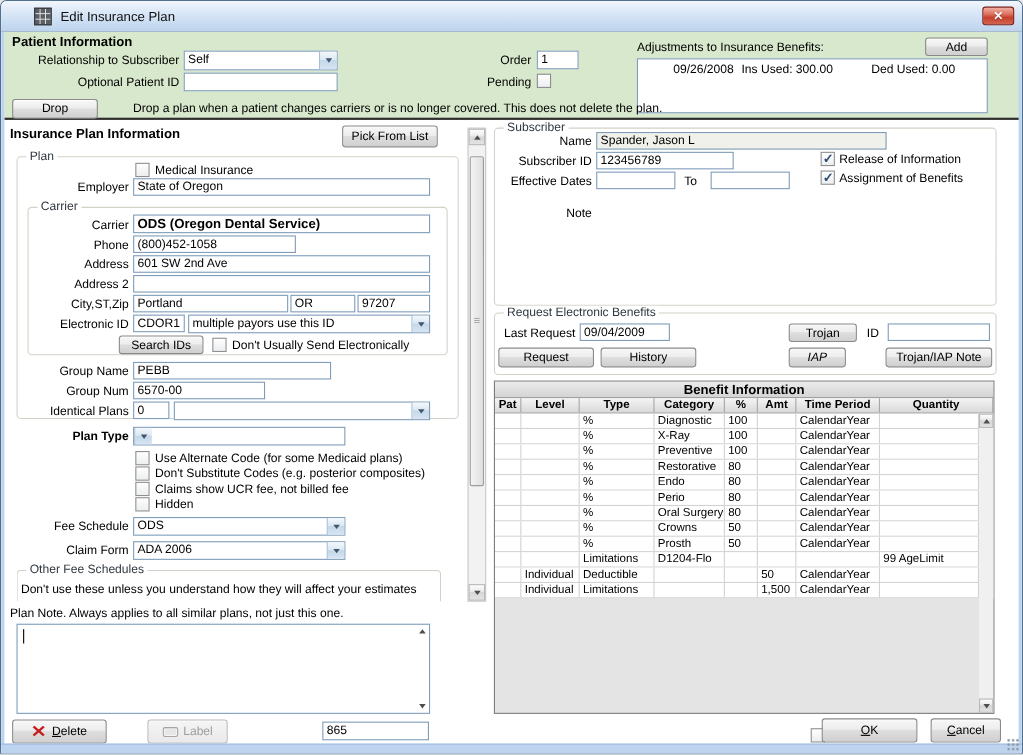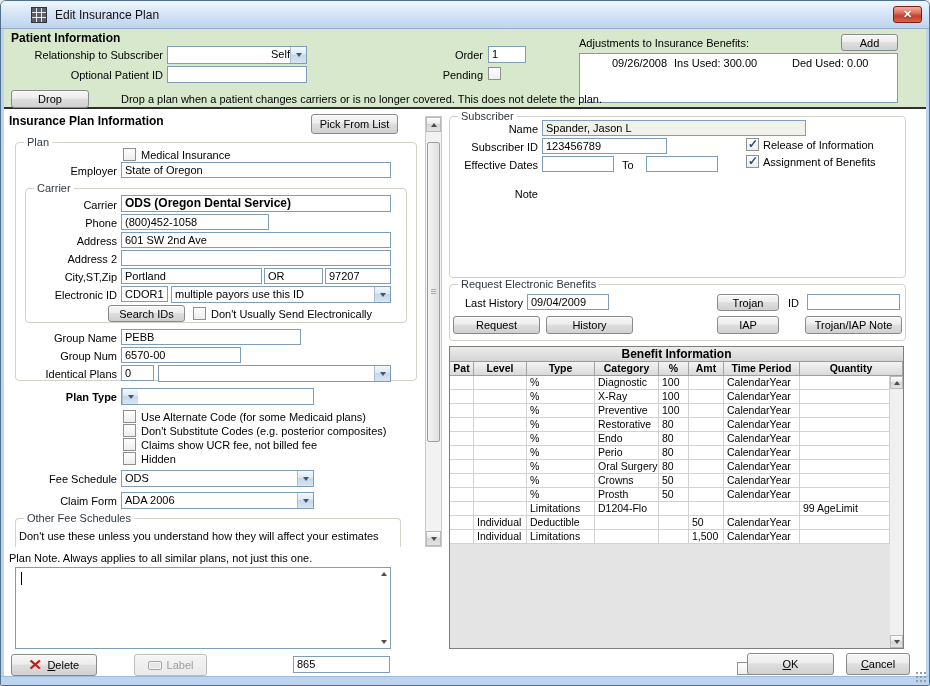--- a/index.html
+++ b/index.html
@@ -108,21 +108,21 @@
   <div id="titlebar">
     <div id="win-icon"></div>
     <div class="title">Edit Insurance Plan</div>
     <div id="close-btn">✕</div>
   </div>
 
   <div id="green-band"></div>
   <div class="hdr" style="left:10px;top:30px;">Patient Information</div>
 
   <div class="lbl r" style="left:20px;top:48px;width:142px;">Relationship to Subscriber</div>
-  <div class="combo" style="left:166px;top:45px;width:140px;height:18px;text-align:right;">
+  <div class="combo" style="left:166px;top:45px;width:140px;height:18px;">
     <span class="combo-text">Self</span>
     <span class="combo-btn">
         <i class="tri-dn"></i>
       </span>
   </div>
 
   <div class="lbl r" style="left:20px;top:68px;width:142px;">Optional Patient ID</div>
   <div class="txt" style="left:166px;top:65px;width:140px;height:17px;"></div>
 
   <div class="lbl r" style="left:400px;top:48px;width:82px;">Order</div>
@@ -269,28 +269,28 @@
   <div class="txt" style="left:541px;top:155px;width:72px;height:16px;"></div>
   <div class="lbl" style="left:621px;top:158px;">To</div>
   <div class="txt" style="left:645px;top:155px;width:72px;height:16px;"></div>
   <div class="chk checked" style="left:745px;top:154px;"></div>
   <div class="lbl" style="left:762px;top:155px;">Assignment of Benefits</div>
   <div class="lbl r" style="left:437px;top:187px;width:100px;">Note</div>
 
   <div class="gbox" style="left:448px;top:283px;width:457px;height:57px;">
     <span class="legend">Request Electronic Benefits</span>
   </div>
-  <div class="lbl r" style="left:423px;top:296px;width:99px;">Last History</div>
+  <div class="lbl r" style="left:423px;top:296px;width:99px;">Last Request</div>
   <div class="txt" style="left:526px;top:293px;width:82px;height:16px;">09/04/2009</div>
   <div class="btn" style="left:452px;top:315px;width:87px;height:18px;">Request</div>
   <div class="btn" style="left:545px;top:315px;width:87px;height:18px;">History</div>
   <div class="btn" style="left:716px;top:293px;width:62px;height:17px;">Trojan</div>
   <div class="lbl" style="left:787px;top:296px;">ID</div>
   <div class="txt" style="left:806px;top:293px;width:93px;height:16px;"></div>
-  <div class="btn" style="left:716px;top:315px;width:62px;height:18px;">IAP</div>
+  <div class="btn" style="left:716px;top:315px;width:52px;height:18px;font-style:italic;">IAP</div>
   <div class="btn" style="left:804px;top:315px;width:97px;height:18px;">Trojan/IAP Note</div>
 
   <div id="btable">
     <div id="btitle">Benefit Information</div>
     <div id="bheader">
         <div class="hc" style="width: 24px;">Pat</div>
         <div class="hc" style="width: 53px;">Level</div>
         <div class="hc" style="width: 68px;">Type</div>
         <div class="hc" style="width: 64px;">Category</div>
         <div class="hc" style="width: 30px;">%</div>

